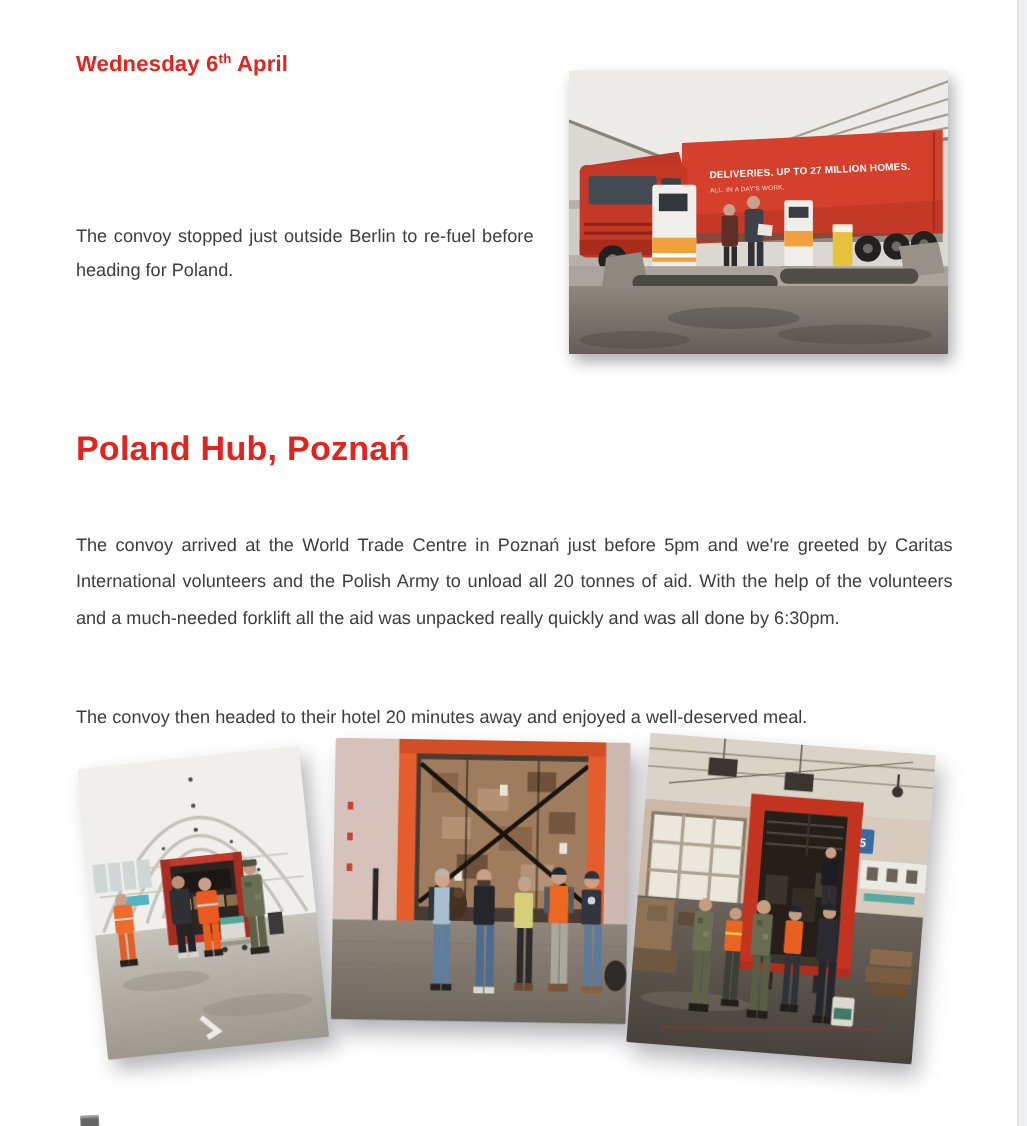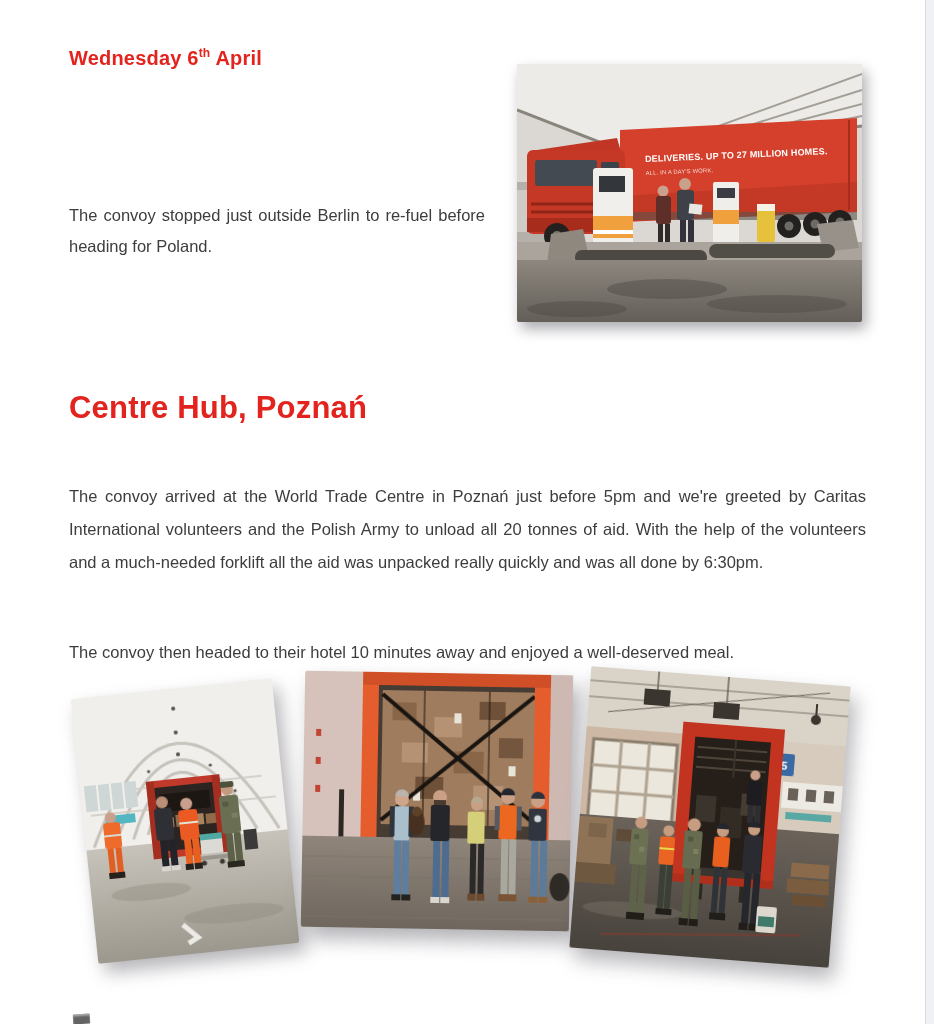--- a/index.html
+++ b/index.html
@@ -145,24 +145,24 @@
         <rect x="58" y="186" width="132" height="15" rx="7" fill="#4c4843"></rect>
         <rect x="192" y="180" width="126" height="14" rx="7" fill="#514d47"></rect>
         <rect x="0" y="196" width="345" height="62" fill="url(#asph)"></rect>
         <ellipse cx="150" cy="225" rx="60" ry="10" fill="#3f3b36" opacity=".35"></ellipse>
         <ellipse cx="260" cy="240" rx="70" ry="9" fill="#3f3b36" opacity=".3"></ellipse>
         <ellipse cx="60" cy="245" rx="50" ry="8" fill="#3f3b36" opacity=".3"></ellipse>
       </g>
     </svg>
   </div>
 
-  <h1 class="abs caritas-heading">Centre Hub, Poznań</h1>
+  <h1 class="abs caritas-heading">Poland Hub, Poznań</h1>
 
   <p class="abs body wide p-arrival">The convoy arrived at the World Trade Centre in Poznań just before 5pm and we're greeted by Caritas International volunteers and the Polish Army to unload all 20 tonnes of aid.  With the help of the volunteers and a much-needed forklift all the aid was unpacked really quickly and was all done by 6:30pm.</p>
-  <p class="abs body wide p-hotel">The convoy then headed to their hotel 10 minutes away and enjoyed a well-deserved meal.</p>
+  <p class="abs body wide p-hotel">The convoy then headed to their hotel 20 minutes away and enjoyed a well-deserved meal.</p>
 
   <div class="abs photo photo-hall">
     <svg viewBox="0 0 202 266" preserveAspectRatio="none">
       <defs>
         <linearGradient id="hallfloor" x1="0" y1="0" x2="0" y2="1">
           <stop offset="0" stop-color="#c7c3ba"></stop>
             <stop offset="1" stop-color="#9d988e"></stop>
         </linearGradient>
       </defs>
       <rect width="202" height="266" fill="#f0efeb"></rect>

